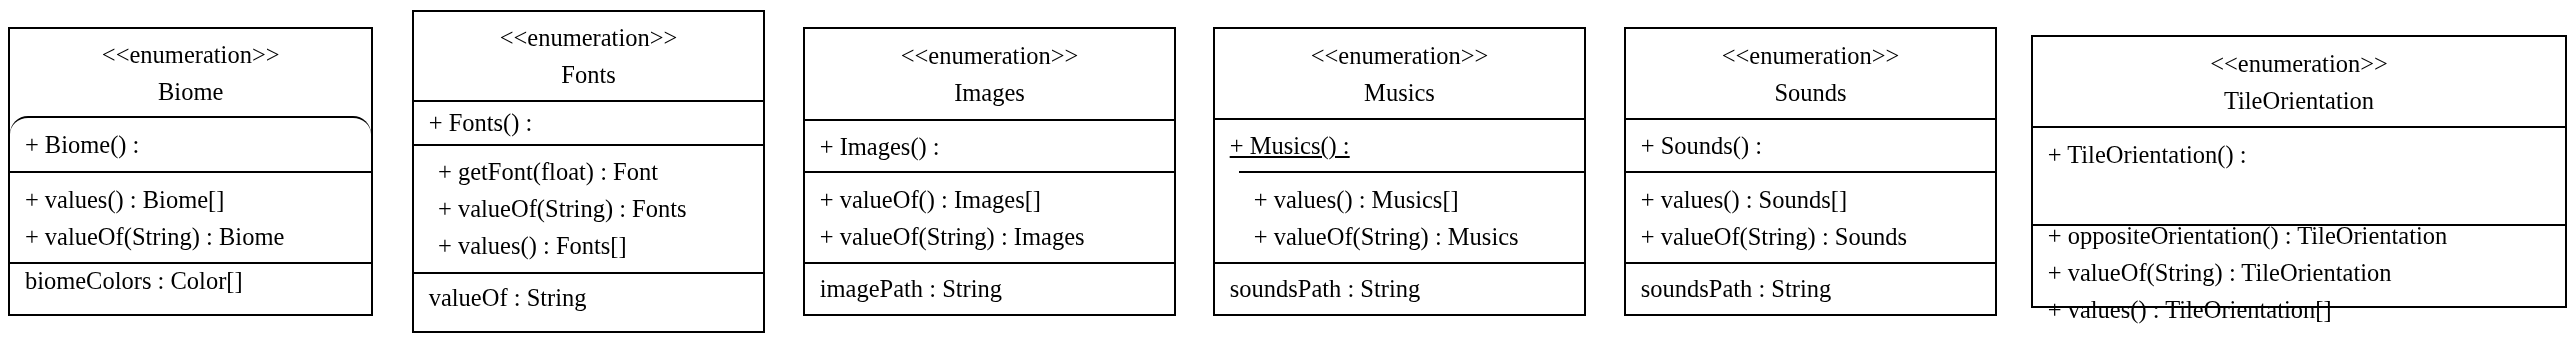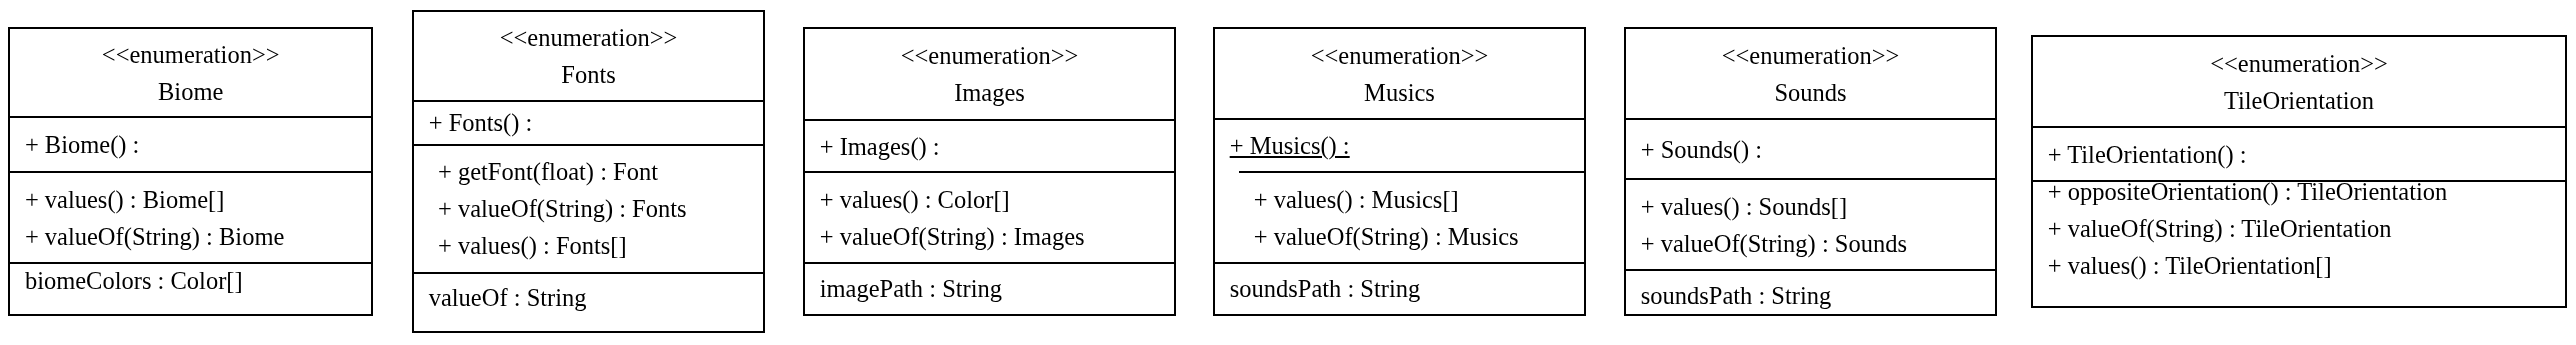--- a/index.html
+++ b/index.html
@@ -39,21 +39,21 @@
   }
 </style>
 </head>
 <body>
 
 <div class="uml-box" style="left:8.2px; top:27px; width:365px; height:289px;">
   <div class="compartment hdr" style="height:87px;">
     <div class="line">&lt;&lt;enumeration&gt;&gt;</div>
     <div class="line">Biome</div>
   </div>
-  <div class="compartment body-sec" style="height:55px;">
+  <div class="compartment body-sec" style="height:55px;border-radius:18px;">
     <div class="line">+ Biome() :</div>
   </div>
   <div class="compartment body-sec" style="height:91px;">
     <div class="line">+ values() : Biome[]</div>
     <div class="line">+ valueOf(String) : Biome</div>
   </div>
   <div class="compartment body-sec" style="height:35px;">
     <div class="line">biomeColors : Color[]</div>
   </div>
 </div>
@@ -78,21 +78,21 @@
 
 <div class="uml-box" style="left:803px; top:27px; width:373px; height:289px;">
   <div class="compartment hdr" style="height:90px;">
     <div class="line">&lt;&lt;enumeration&gt;&gt;</div>
     <div class="line">Images</div>
   </div>
   <div class="compartment body-sec" style="height:52px;">
     <div class="line">+ Images() :</div>
   </div>
   <div class="compartment body-sec" style="height:91px;">
-    <div class="line">+ values() : Color[]</div>
+    <div class="line">+ valueOf() : Images[]</div>
     <div class="line">+ valueOf(String) : Images</div>
   </div>
   <div class="compartment body-sec" style="height:51px;">
     <div class="line">imagePath : String</div>
   </div>
 </div>
 
 <div class="uml-box" style="left:1213px; top:27px; width:373px; height:289px;">
   <div class="compartment hdr" style="height:89px;">
     <div class="line">&lt;&lt;enumeration&gt;&gt;</div>
@@ -108,39 +108,39 @@
   <div class="compartment body-sec" style="height:51px;">
     <div class="line">soundsPath : String</div>
   </div>
 </div>
 
 <div class="uml-box" style="left:1624px; top:27px; width:373px; height:289px;">
   <div class="compartment hdr" style="height:89px;">
     <div class="line">&lt;&lt;enumeration&gt;&gt;</div>
     <div class="line">Sounds</div>
   </div>
-  <div class="compartment body-sec" style="height:60px;">
+  <div class="compartment body-sec" style="height:53px;">
     <div class="line">+ Sounds() :</div>
   </div>
   <div class="compartment body-sec" style="height:91px;">
     <div class="line">+ values() : Sounds[]</div>
     <div class="line">+ valueOf(String) : Sounds</div>
   </div>
   <div class="compartment body-sec" style="height:51px;">
     <div class="line">soundsPath : String</div>
   </div>
 </div>
 
 <div class="uml-box" style="left:2031px; top:35px; width:536px; height:273px;">
   <div class="compartment hdr" style="height:89px;">
     <div class="line">&lt;&lt;enumeration&gt;&gt;</div>
     <div class="line">TileOrientation</div>
   </div>
   <div class="compartment body-sec" style="height:54px;text-align:center;">
     <div class="line">+ TileOrientation() :</div>
   </div>
-  <div class="compartment body-sec" style="height:94px;">
+  <div class="compartment body-sec" style="height:94px;margin-top:44px;">
     <div class="line">+ oppositeOrientation() : TileOrientation</div>
     <div class="line">+ valueOf(String) : TileOrientation</div>
     <div class="line">+ values() : TileOrientation[]</div>
   </div>
 </div>
 
 
 </body></html>

